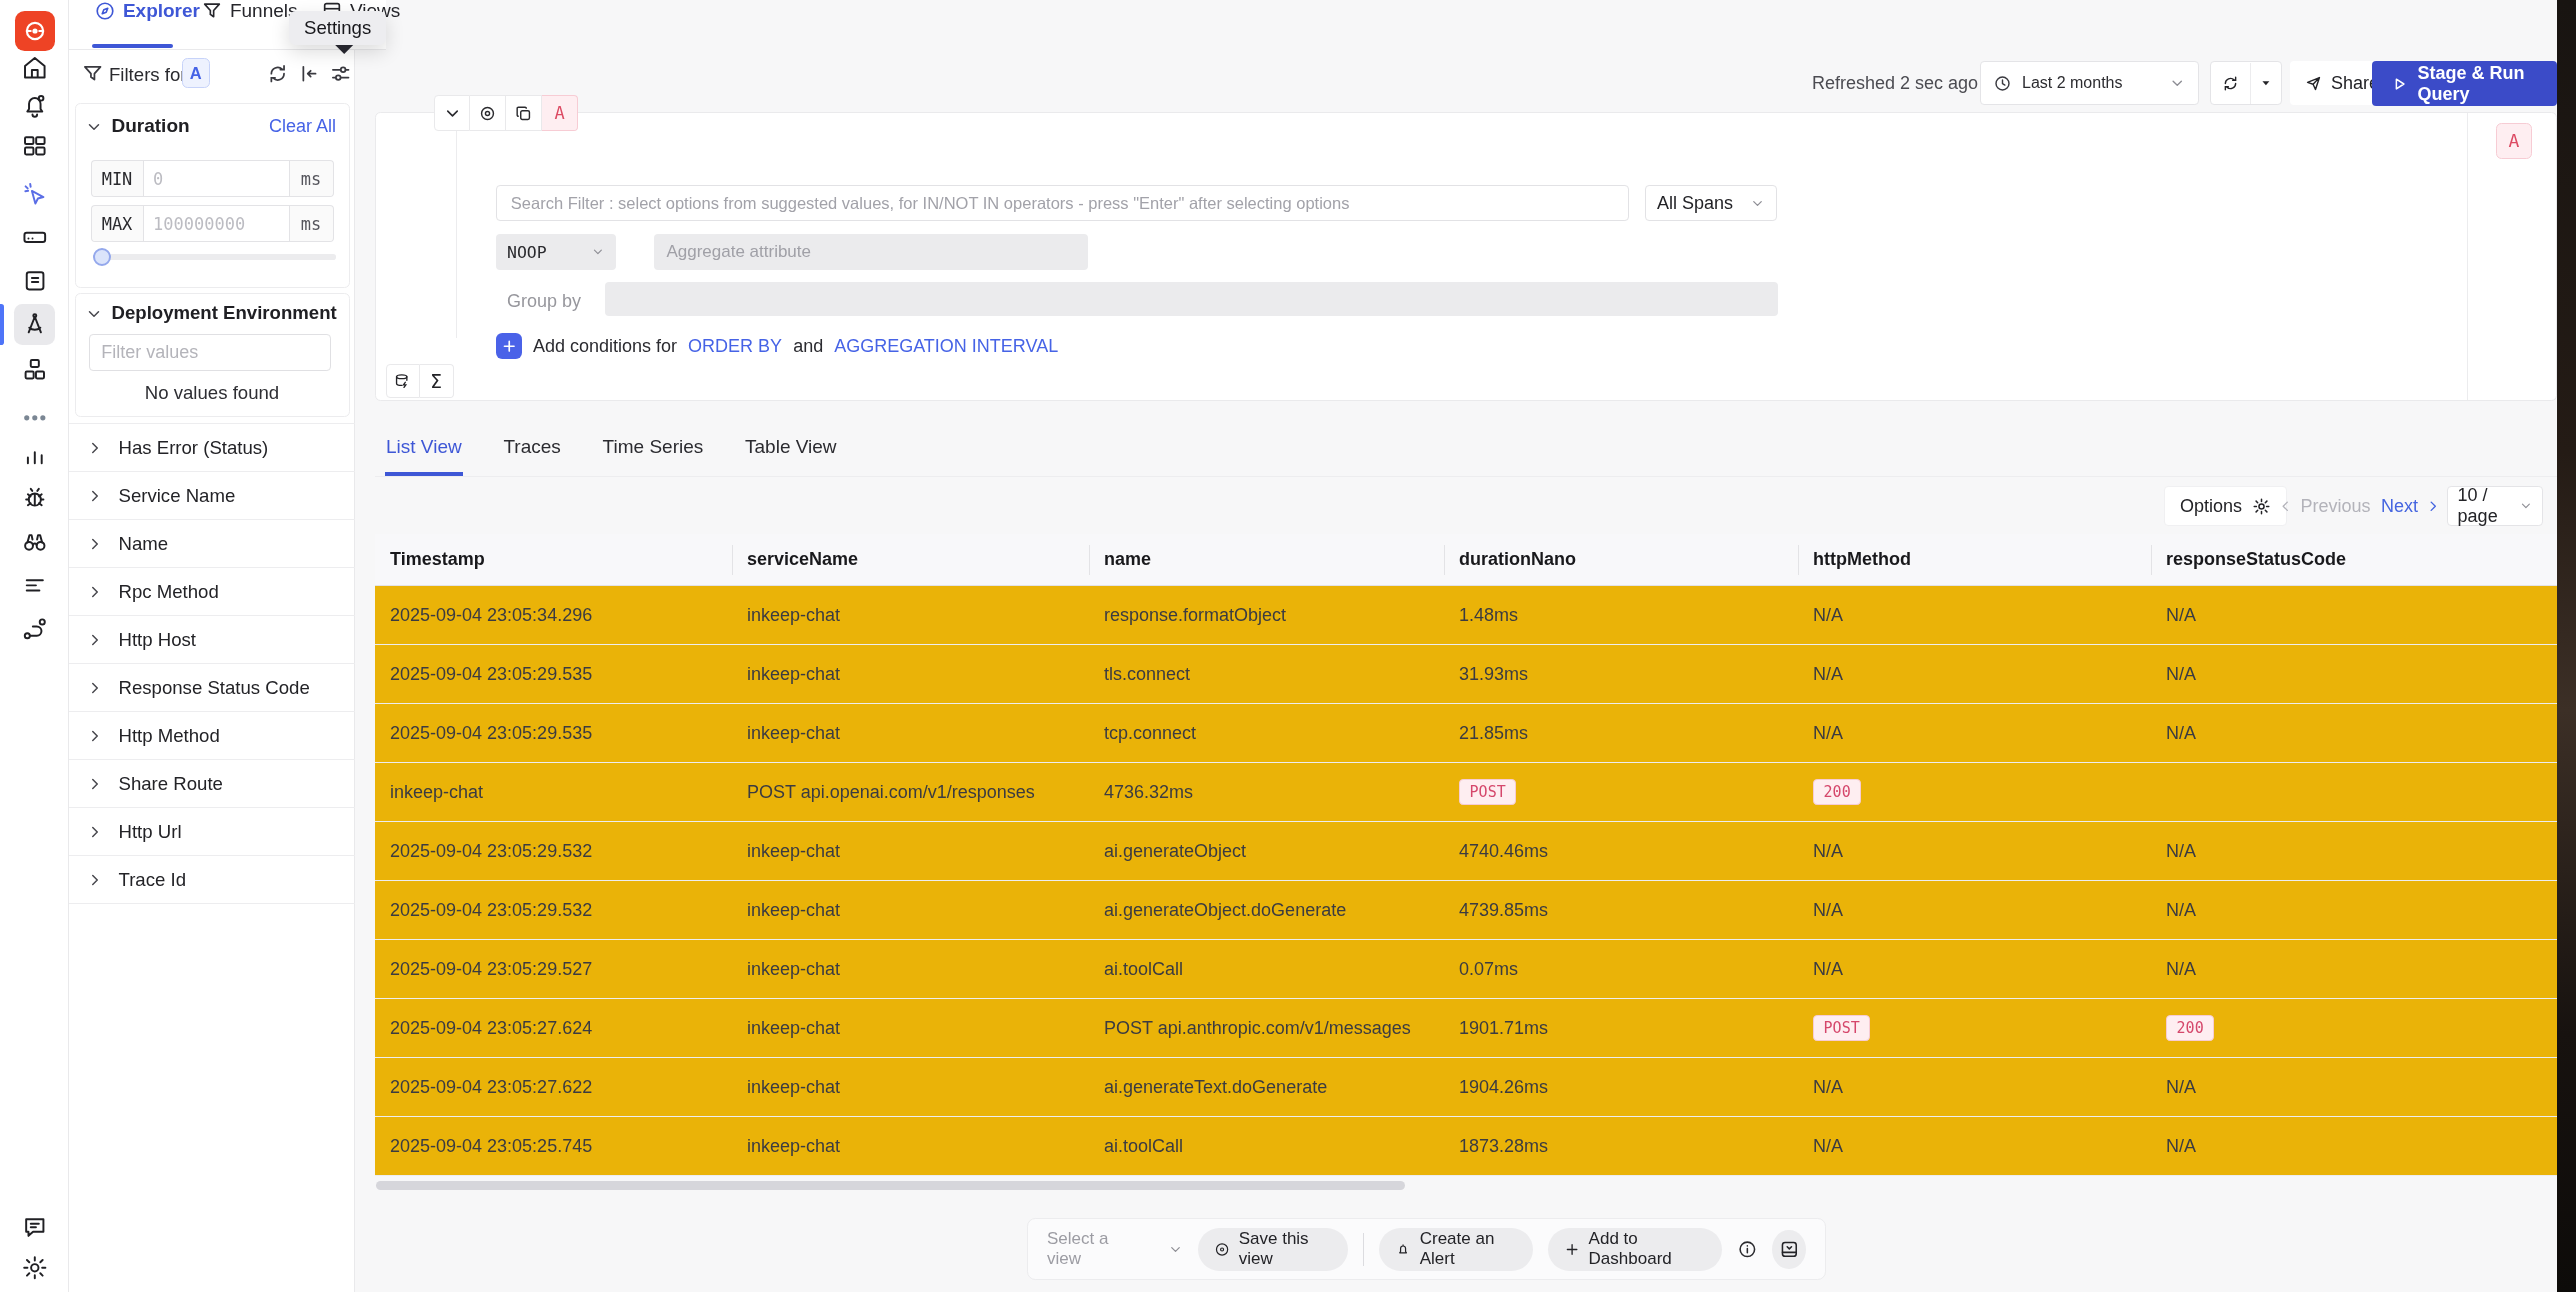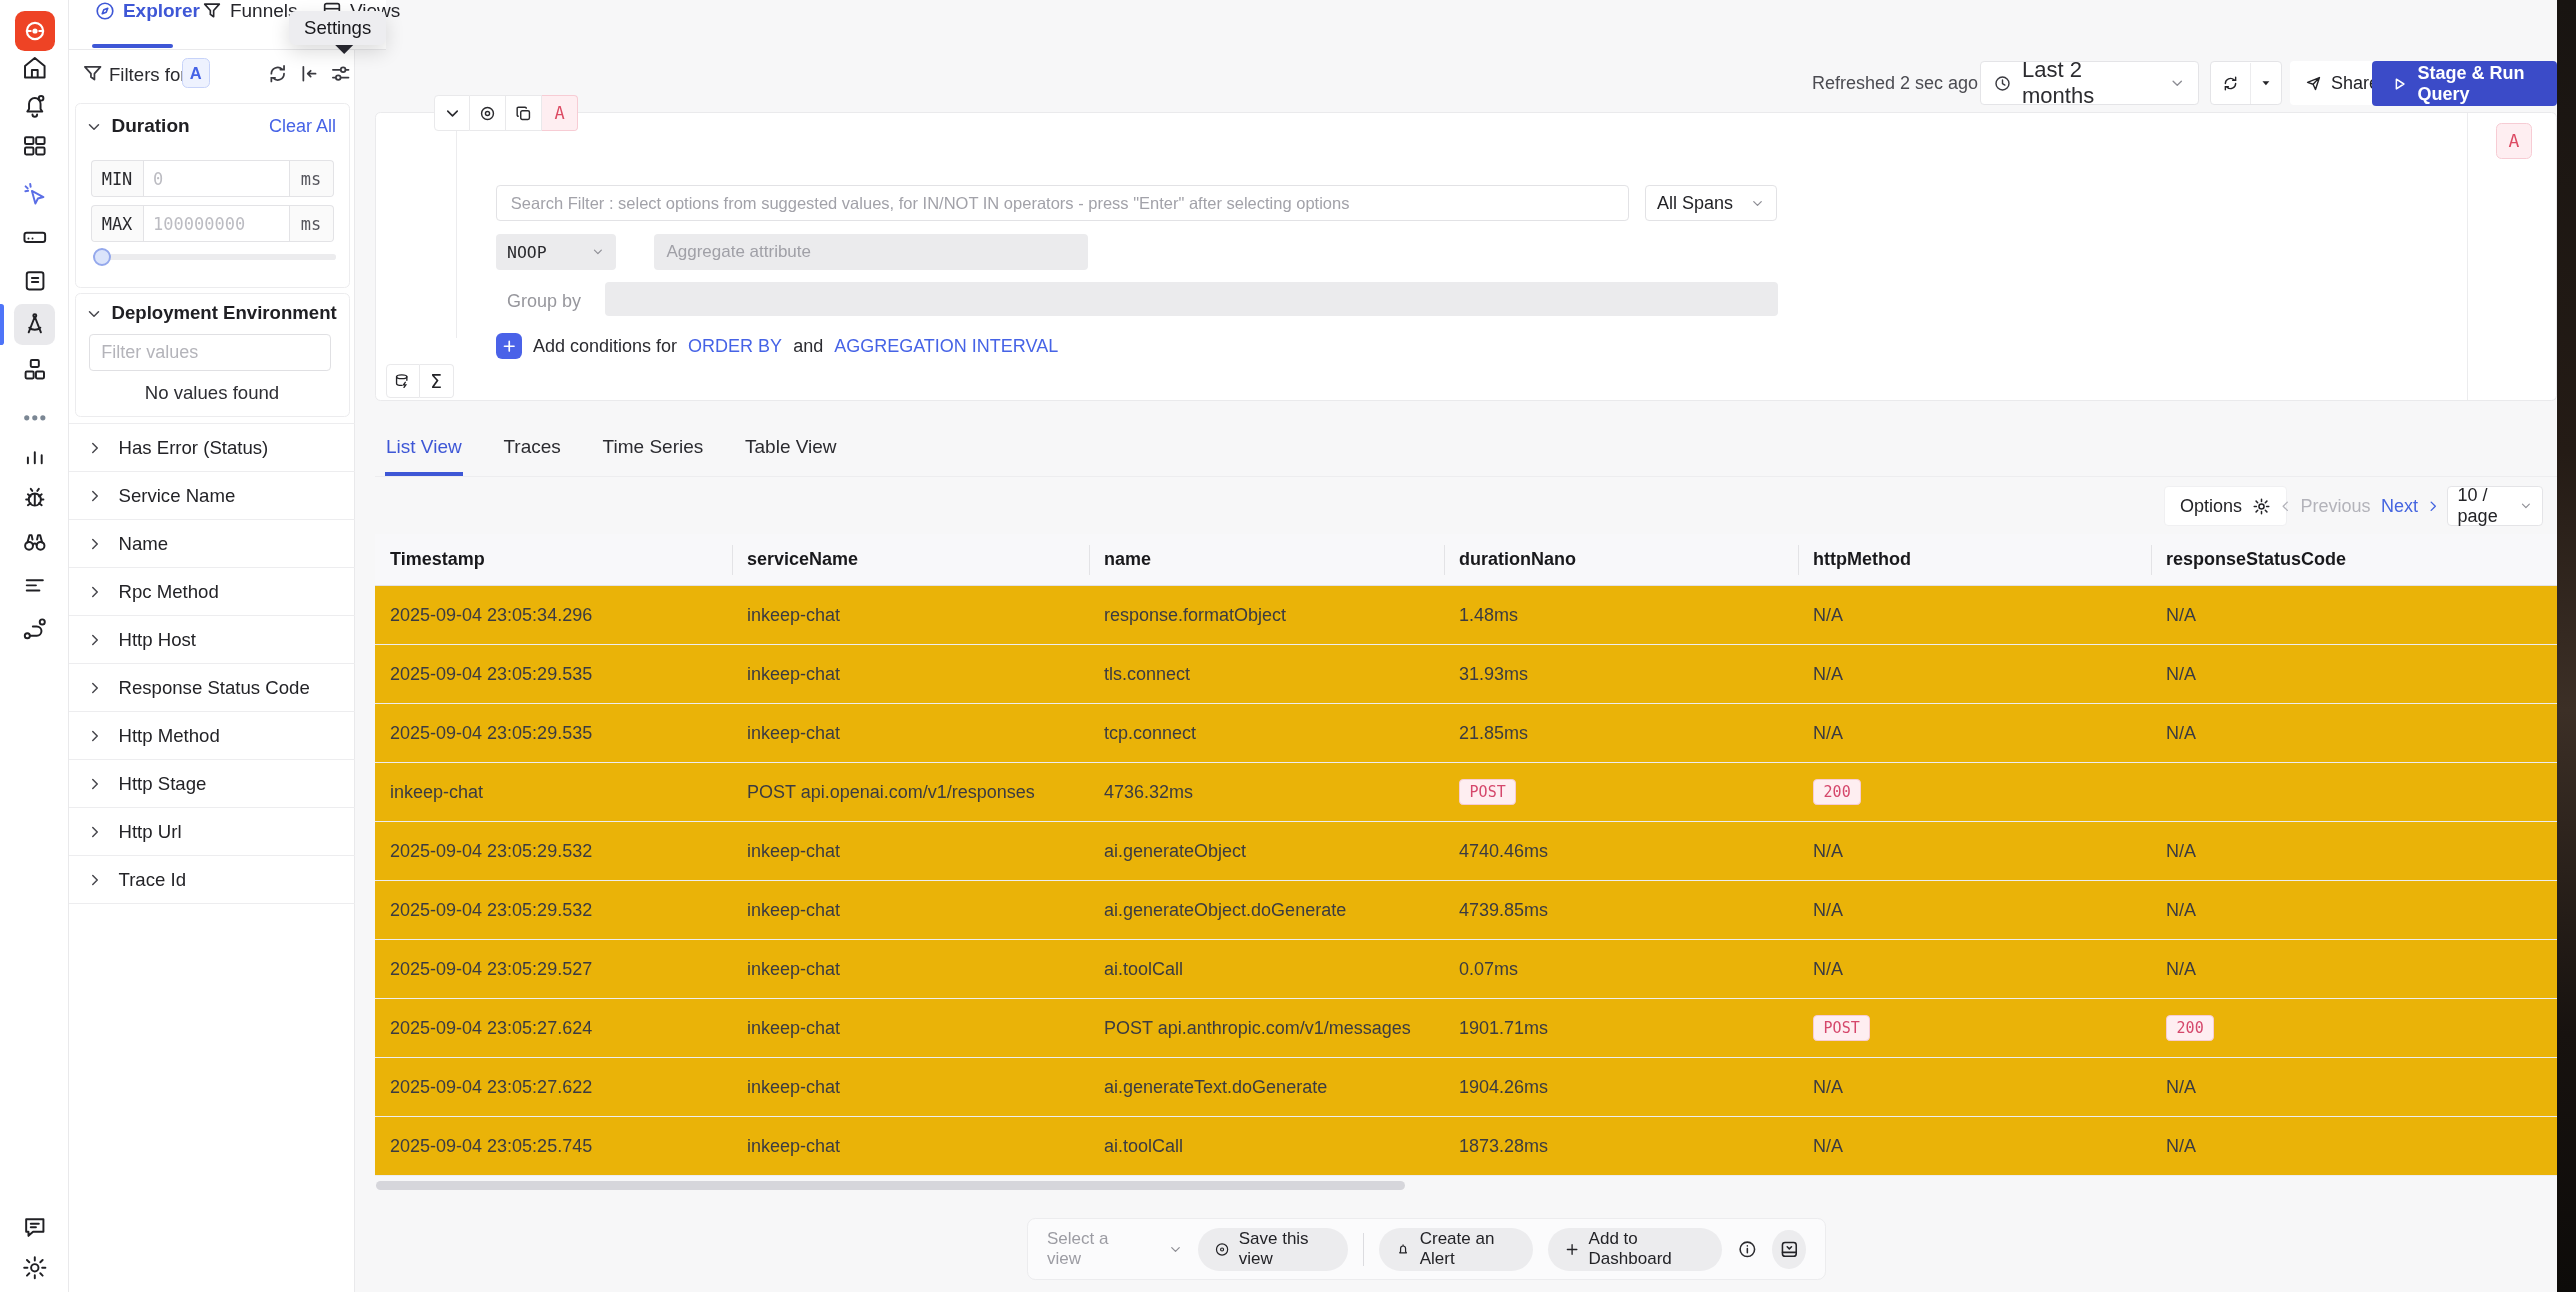--- a/index.html
+++ b/index.html
@@ -59,21 +59,21 @@
   
   .tooltip{position:absolute;left:289px;top:11px;z-index:50;background:#ededf0;color:#17171b;font-size:18.6px;font-weight:500;
     padding:6.2px 15px;border-radius:6.9px;box-shadow:0 6.9px 19px rgba(0,0,0,.14);}
   .tooltip:after{content:"";position:absolute;left:50%;transform:translateX(-2.8px);top:100%;
     border:9.6px solid transparent;border-top-color:#26262e;border-bottom-width:4.1px;}
 
   
   .main{position:absolute;left:355px;top:0;width:2202px;height:1292px;}
   .topbar-item{position:absolute;top:61px;height:44px;display:flex;align-items:center;}
   .refreshed{color:#4c4c52;font-size:18px;}
-  .select-box{background:#fff;border:1.4px solid #e4e4e7;border-radius:4.1px;display:flex;gap:9.6px;padding:0 12.4px;color:#2c2c30;font-size:22px;}
+  .select-box{background:#fff;border:1.4px solid #e4e4e7;border-radius:4.1px;display:flex;gap:9.6px;padding:0 12.4px;color:#2c2c30;font-size:16px;}
   .btn-white{background:#fff;border-radius:4.1px;display:flex;align-items:center;gap:8.3px;padding:0 13.8px;font-size:18px;color:#232327;}
   .btn-primary{background:#3b4bc8;border-radius:4.1px;display:flex;align-items:center;gap:9.6px;padding:0 18px;color:#fff;font-size:18px;font-weight:600;}
   .chev{color:#8e8e95;}
 
   .qcard{position:absolute;left:20px;top:112px;width:2182px;height:289px;background:#fff;border:1.4px solid #eaeaec;border-radius:5.5px;}
   .qtool{position:absolute;left:58px;top:-18px;display:flex;}
   .qtool .qbtn{width:36px;height:36px;background:#fff;border:1.4px solid #e9e9eb;display:flex;align-items:center;justify-content:center;color:#2a2a2e;}
   .qbtn svg{width:19px;height:19px;}
   .chip-pink{background:#feeef1!important;border-color:#f7ccd4!important;color:#dc4a63!important;font-size:17px;font-weight:500;
     font-family:"DejaVu Sans Mono",monospace;}
@@ -389,21 +389,21 @@
           <svg viewBox="0 0 24 24" fill="none" stroke="currentColor" stroke-width="2" stroke-linecap="round" stroke-linejoin="round">
             <path d="M9 6 l6 6-6 6"></path>
           </svg>
           <span class="fsec-label">Http Method</span>
         </div>
 
         <div class="fsec-row">
           <svg viewBox="0 0 24 24" fill="none" stroke="currentColor" stroke-width="2" stroke-linecap="round" stroke-linejoin="round">
             <path d="M9 6 l6 6-6 6"></path>
           </svg>
-          <span class="fsec-label">Http Stage</span>
+          <span class="fsec-label">Share Route</span>
         </div>
 
         <div class="fsec-row">
           <svg viewBox="0 0 24 24" fill="none" stroke="currentColor" stroke-width="2" stroke-linecap="round" stroke-linejoin="round">
             <path d="M9 6 l6 6-6 6"></path>
           </svg>
           <span class="fsec-label">Http Url</span>
         </div>
 
         <div class="fsec-row">

